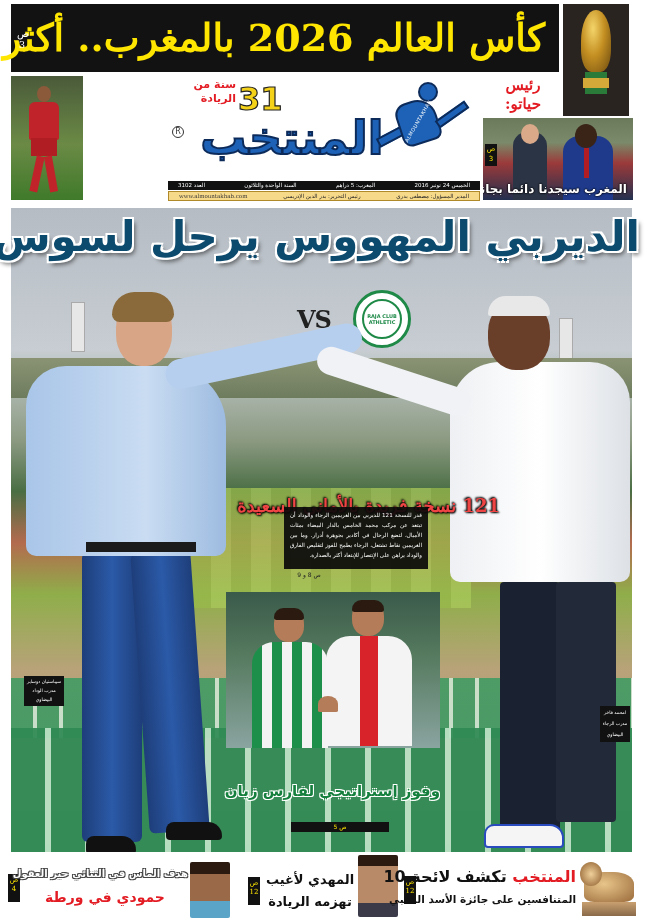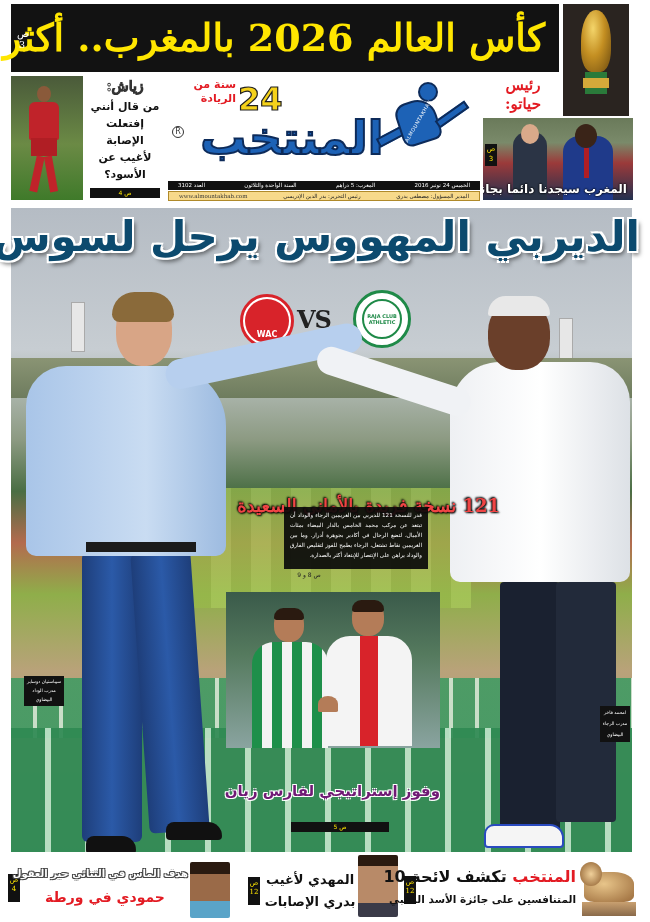--- a/index.html
+++ b/index.html
@@ -107,21 +107,21 @@
     .kid1 .h { position: absolute; left: 22px; top: 0; width: 30px; height: 34px; background: #b47c58; border-radius: 45%; }
     .kid1 .hair { position: absolute; left: 22px; top: 0; width: 30px; height: 12px; background: #2a1a10; border-radius: 14px 14px 4px 4px; }
     .kid1 .b { position: absolute; left: 0; top: 34px; width: 76px; height: 110px; background: repeating-linear-gradient(90deg, #1e8f4a 0, #1e8f4a 10px, #f3f3f3 10px, #f3f3f3 20px); border-radius: 22px 22px 0 0; }
     .kid2 { position: absolute; left: 100px; top: 8px; width: 86px; height: 150px; }
     .kid2 .h { position: absolute; left: 26px; top: 0; width: 32px; height: 36px; background: #b47c58; border-radius: 45%; }
     .kid2 .hair { position: absolute; left: 26px; top: 0; width: 32px; height: 12px; background: #2a1a10; border-radius: 14px 14px 4px 4px; }
     .kid2 .b { position: absolute; left: 0; top: 36px; width: 86px; height: 110px; background: linear-gradient(90deg, #f4f4f4 0, #f4f4f4 40%, #d8232a 40%, #d8232a 60%, #f4f4f4 60%); border-radius: 24px 24px 0 0; }
     .heart { position: absolute; left: 92px; top: 104px; width: 20px; height: 16px; background: #b47c58; border-radius: 50% 50% 10% 10%; }
 
     .kids-headline1 { position: absolute; left: 226px; top: 757px; width: 214px; text-align: center; direction: rtl; font-weight: bold; font-size: 15px; color: #e31b23; text-shadow: 1px 1px 0 #fff, -1px -1px 0 #fff, 1px -1px 0 #fff, -1px 1px 0 #fff; white-space: nowrap; line-height: 22px; }
-    .kids-headline2 { position: absolute; left: 226px; top: 780px; width: 214px; text-align: center; direction: rtl; font-weight: bold; font-size: 15px; color: #701a75; text-shadow: 1px 1px 0 #fff, -1px -1px 0 #fff, 1px -1px 0 #fff, -1px 1px 0 #fff; white-space: nowrap; line-height: 22px; }
+    .kids-headline2 { position: absolute; left: 226px; top: 780px; width: 214px; text-align: center; direction: rtl; font-weight: bold; font-size: 15px; color: #15803d; text-shadow: 1px 1px 0 #fff, -1px -1px 0 #fff, 1px -1px 0 #fff, -1px 1px 0 #fff; white-space: nowrap; line-height: 22px; }
     .kids-ref { position: absolute; left: 291px; top: 822px; width: 98px; height: 10px; background: #111; color: #ffe600; font-size: 6px; line-height: 10px; text-align: center; direction: rtl; }
 
     .caption-left { position: absolute; left: 24px; top: 676px; width: 40px; height: 30px; background: #111; color: #fff; direction: rtl; font-size: 4.6px; line-height: 9px; text-align: center; padding-top: 1px; }
     .caption-right { position: absolute; left: 600px; top: 706px; width: 30px; height: 36px; background: #111; color: #fff; direction: rtl; font-size: 4.6px; line-height: 11px; text-align: center; padding-top: 1px; }
 
     
     .bottom-strip { position: absolute; left: 0; top: 852px; width: 650px; height: 70px; background: #fff; }
     .bt-ref { position: absolute; width: 12px; height: 28px; background: #111; color: #ffe600; font-family: "DejaVu Serif", serif; font-size: 7px; line-height: 9px; text-align: center; padding-top: 2px; }
     .bt1-photo { position: absolute; left: 190px; top: 862px; width: 40px; height: 56px; background: linear-gradient(180deg, #2a1a10 0 22%, #9a6a48 22% 70%, #5aa4c8 70%); border-radius: 2px; }
     .bt1-l1 { position: absolute; left: 22px; top: 866px; width: 166px; text-align: center; direction: rtl; font-size: 10px; font-weight: bold; color: #fff; text-shadow: 1px 1px 0 #444, -1px -1px 0 #444, 1px -1px 0 #444, -1px 1px 0 #444; line-height: 16px; white-space: nowrap; }
@@ -157,31 +157,24 @@
 
   <div class="left-photo">
     <div class="player-fig">
       <div class="head"></div>
         <div class="shirt"></div>
         <div class="shorts"></div>
         <div class="leg1"></div>
         <div class="leg2"></div>
     </div>
   </div>
-  <div class="left-teaser">
-    <div class="kicker">زياش:</div>
-    <div class="body">من قال أنني</div>
-    <div class="body" style="margin-top:0">إفتعلت الإصابة</div>
-    <div class="body" style="margin-top:0">لأغيب عن الأسود؟</div>
-    <div class="pref">ص 4</div>
-  </div>
 
   <div class="masthead">
     <div class="mast-years">سنة من الريادة</div>
-    <div class="mast-31">24</div>
+    <div class="mast-31">31</div>
     <div class="mast-reg">R</div>
     <div class="mast-logo">المنتخب</div>
     <div class="mast-runner">
       <div class="r-leg"></div>
         <div class="r-body"></div>
         <div class="r-arm"></div>
         <div class="r-head"></div>
       <div class="r-text">ALMOUNTAKHAB</div>
     </div>
   </div>
@@ -215,23 +208,20 @@
     <div class="light-tower" style="left:60px; top:94px;"></div>
     <div class="light-tower" style="left:548px; top:110px;"></div>
     <div class="stand"></div>
     <div class="pitch"></div>
     <div class="seats2"></div>
     <div class="seats"></div>
   </div>
 
   <div class="main-headline">الديربي المهووس يرحل لسوس</div>
 
-  <div class="logo-wac">
-    <div class="inner">WAC</div>
-  </div>
   <div class="vs">VS</div>
   <div class="logo-raja">
     <div class="inner">RAJA CLUB ATHLETIC</div>
   </div>
 
   <div class="coach-left">
     <div class="cl-jeans1"></div>
       <div class="cl-jeans2"></div>
     <div class="cl-shirt"></div>
       <div class="cl-arm"></div>
@@ -276,21 +266,21 @@
 
   <div class="bottom-strip"></div>
 
   <div class="bt-ref" style="left:8px; top:874px;">ص 4</div>
   <div class="bt1-l1">هدف الماس في الثنائي حير العقول</div>
   <div class="bt1-l2">حمودي في ورطة</div>
   <div class="bt1-photo"></div>
 
   <div class="bt-ref" style="left:248px; top:877px;">ص 12</div>
   <div class="bt2-l1">المهدي لأغيب</div>
-  <div class="bt2-l2">بدري الإصابات</div>
+  <div class="bt2-l2">تهزمه الريادة</div>
   <div class="bt2-photo"></div>
 
   <div class="bt-ref" style="left:404px; top:876px;">ص 12</div>
   <div class="bt3-l1">
     <span class="brand">المنتخب</span>
     <span>تكشف لائحة 10</span>
   </div>
   <div class="bt3-l2">المتنافسين على جائزة الأسد الذهبي</div>
   <div class="lion">
     <div class="base"></div>

